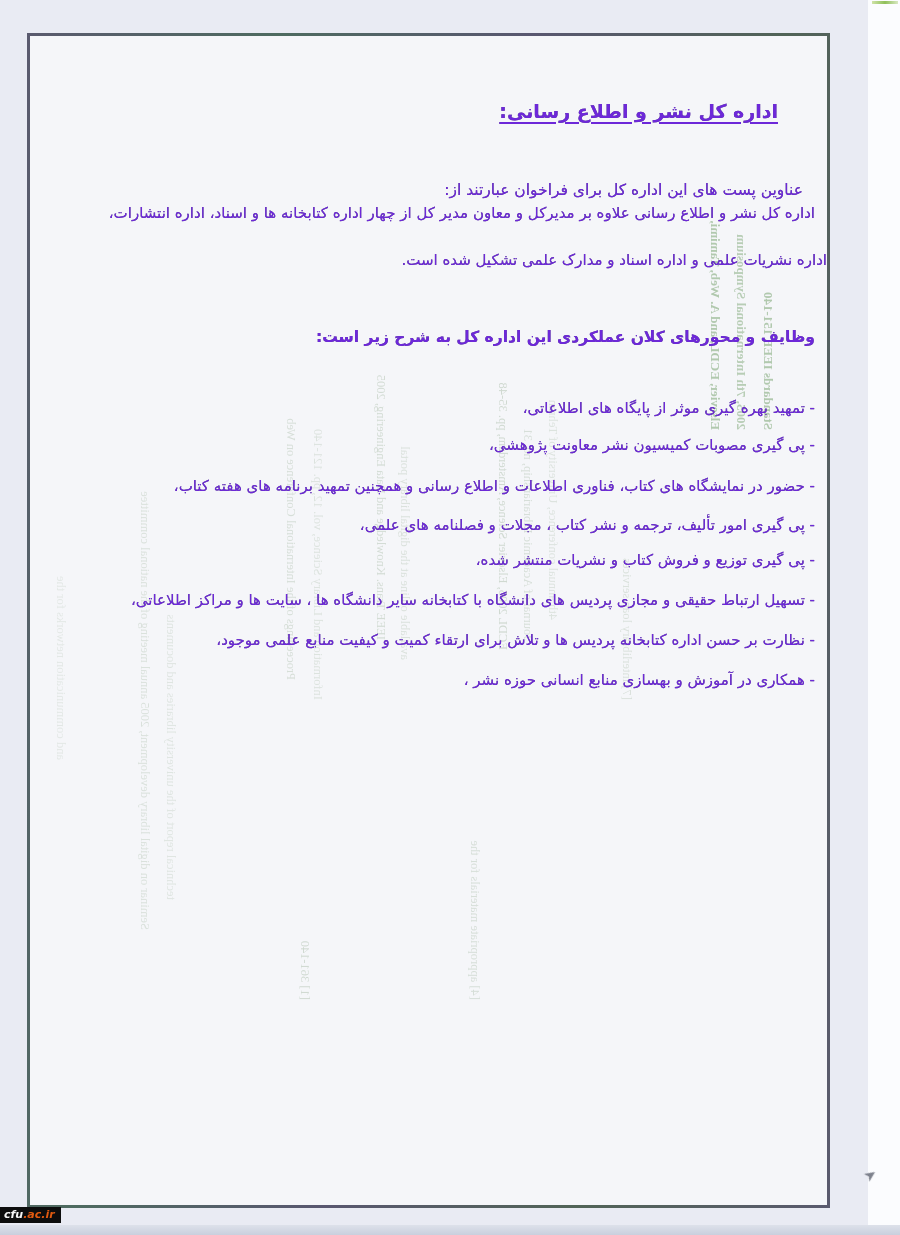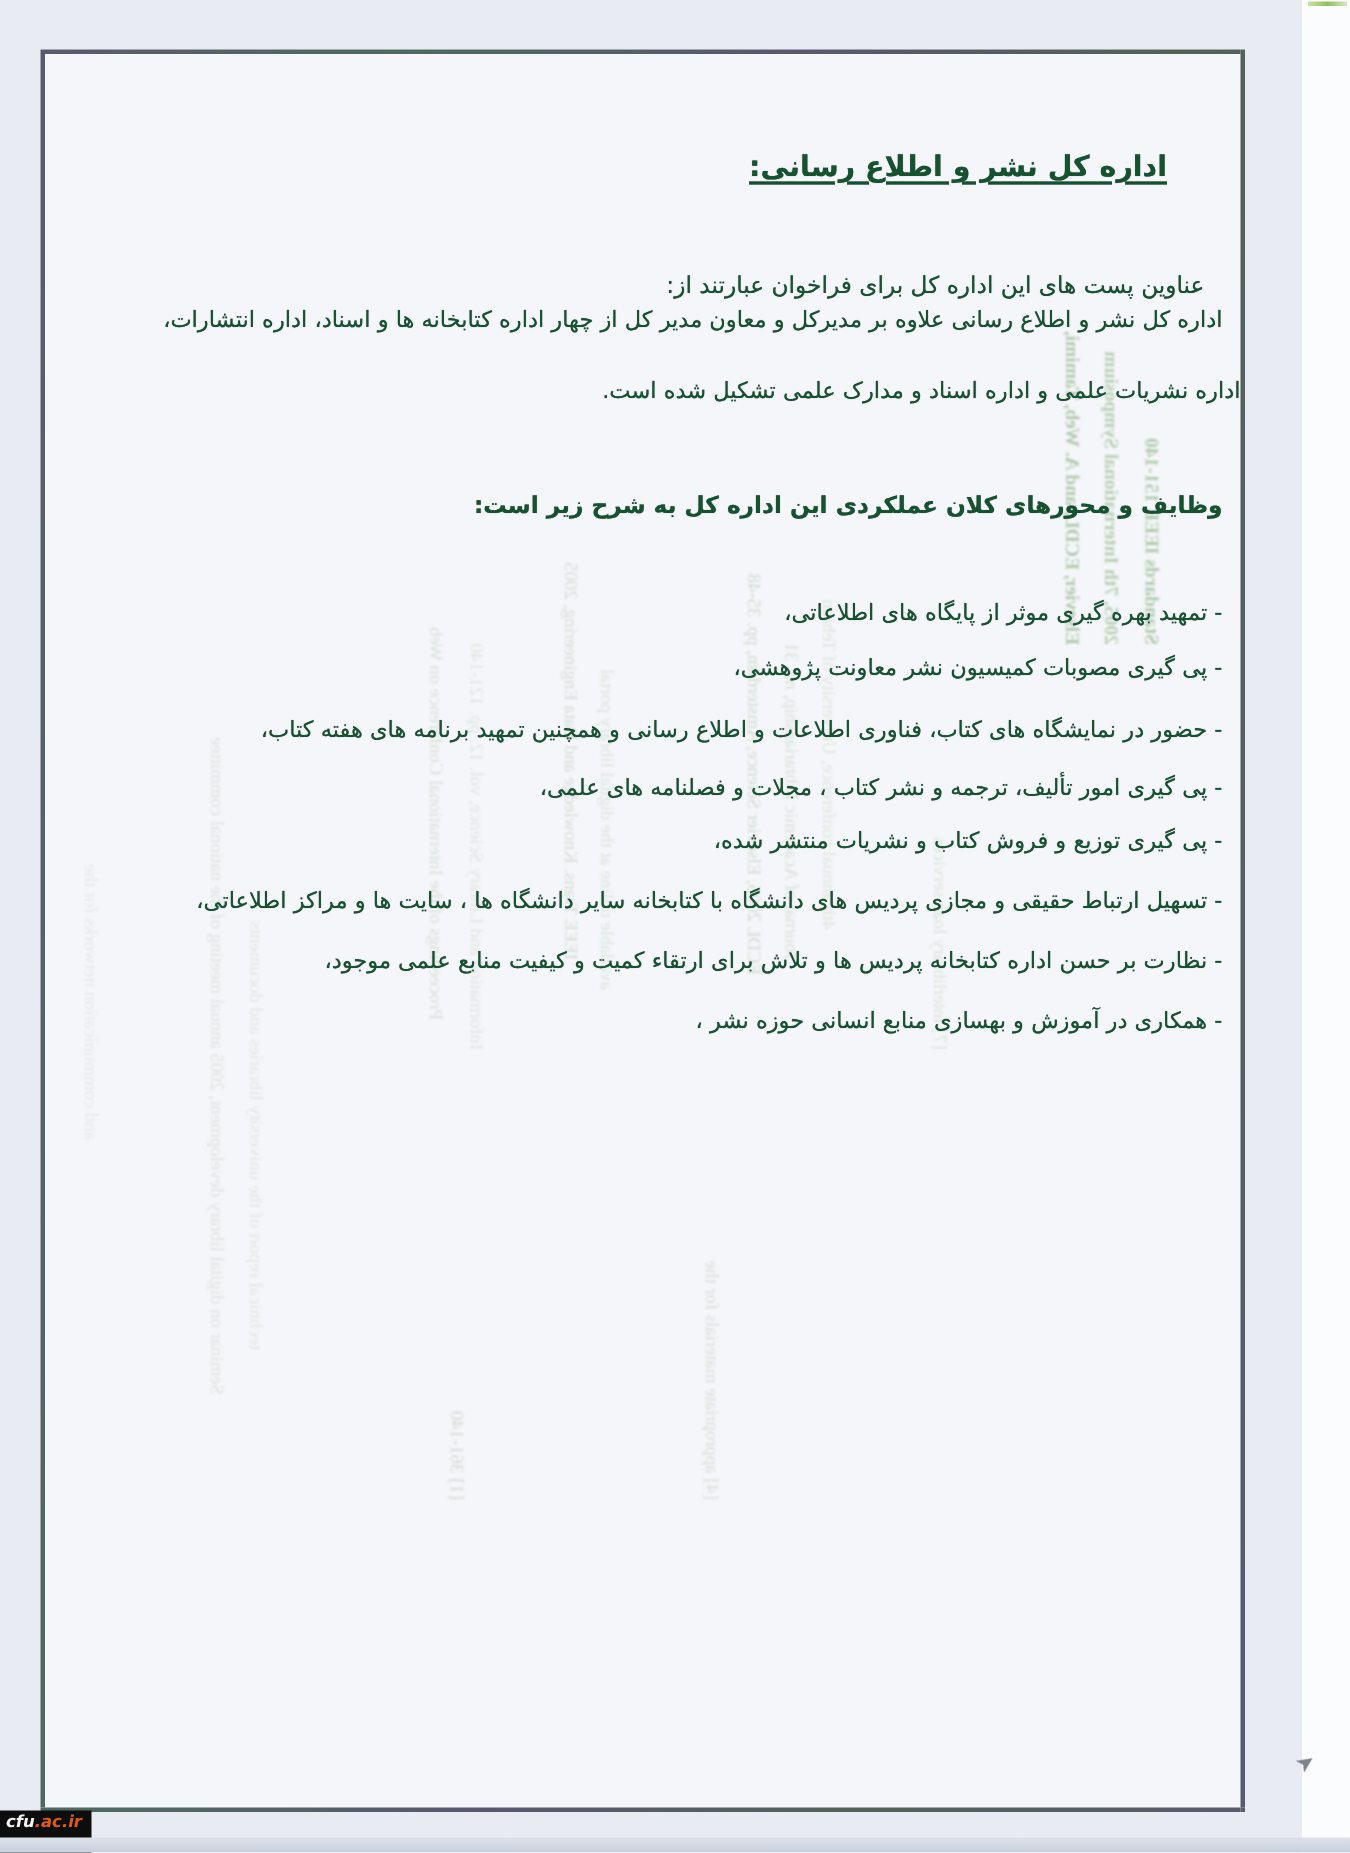--- a/index.html
+++ b/index.html
@@ -13,21 +13,21 @@
   .bottom-strip{position:absolute;left:0;bottom:0;width:100%;height:10px;
         background:linear-gradient(180deg,#dde1ea,#c9cfdd);}
 
   
   .frame{position:absolute;left:27px;top:33px;width:797px;height:1169px;
          background:#f5f6f9;border:3px solid;
          border-image:linear-gradient(100deg,#5a5a6e 0%,#4e6b60 25%,#595770 50%,#516457 75%,#5a5a6e 100%) 3;
          }
 
   
-  .fa{position:absolute;direction:rtl;color:#14532d;white-space:nowrap;
+  .fa{position:absolute;direction:rtl;color:#6d28d9;white-space:nowrap;
       text-shadow:0 0 .5px rgba(40,40,70,.75);}
   .title{top:64px;right:49px;font-size:19px;font-weight:bold;
          text-decoration:underline;text-underline-offset:4px;text-decoration-thickness:1.5px;}
   .intro{top:145px;right:24px;font-size:15.5px;}
   .para1{top:168px;right:12px;font-size:15px;}
   .para2{top:215px;left:0;right:0;text-align:right;font-size:15px;}
   .heading{top:249px;right:12px;font-size:15.5px;font-weight:bold;margin-top:43px;}
   .duty{right:12px;font-size:15px;}
   .d0{top:288px}.d1{top:328px}.d2{top:363px}.d3{top:400px}.d4{top:441px}
   .d5{top:480px}.d6{top:515px}.d7{top:555px}.d8{top:595px}.d9{top:635px}
@@ -48,21 +48,21 @@
   .b8{left:505px;top:604px;width:480px;opacity:.25}
   .b9{left:530px;top:584px;width:420px;opacity:.2}
   .b10{left:692px;top:394px;width:270px;opacity:.5;font-weight:bold;color:#6f9d66;font-size:13px}
   .b11{left:718px;top:394px;width:280px;opacity:.45;font-weight:bold;color:#6f9d66;font-size:13px}
   .b12{left:745px;top:394px;width:290px;opacity:.5;font-weight:bold;color:#6f9d66;font-size:13px}
   .b13{left:282px;top:964px;width:180px;opacity:.3}
   .b14{left:452px;top:964px;width:300px;opacity:.25}
   .b15{left:604px;top:664px;width:300px;opacity:.22}
 
   
-  .wm{position:absolute;left:0;top:1207px;height:16px;padding:0 6px 13px 4px;
+  .wm{position:absolute;left:0;top:1207px;height:16px;padding:0 6px 0 4px;
       background:#0d0d0d;display:flex;align-items:center;
       font-style:italic;font-weight:bold;font-size:11px;line-height:16px;}
   .wm .p{color:#f5f5f5;}
   .wm .s{color:#e05a10;text-align:center;}
 
   
   .artifact{position:absolute;left:864px;top:1166px;color:#7e828d;font-size:15px;
             transform:rotate(-35deg);filter:blur(.3px);}
 </style>
 </head>

